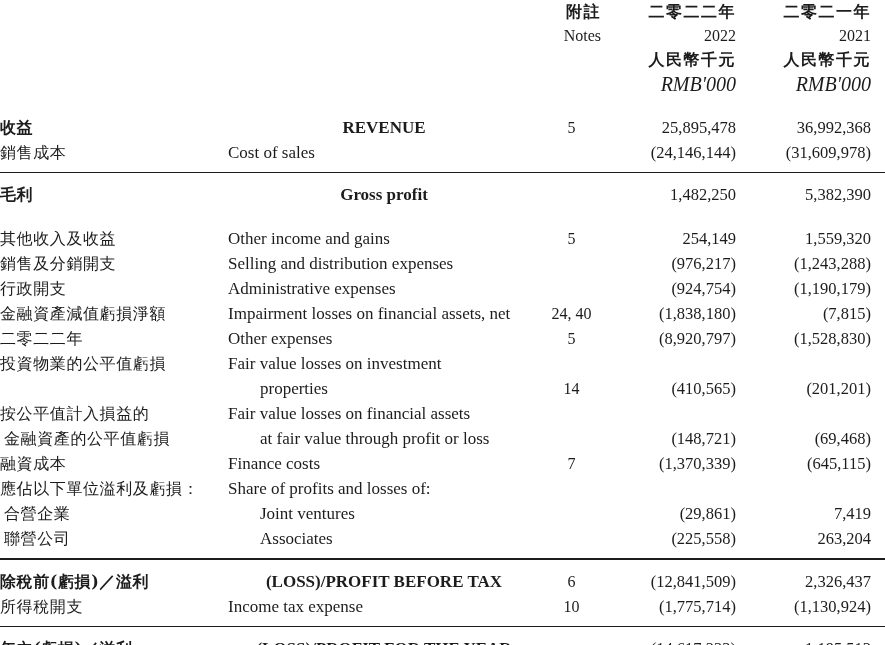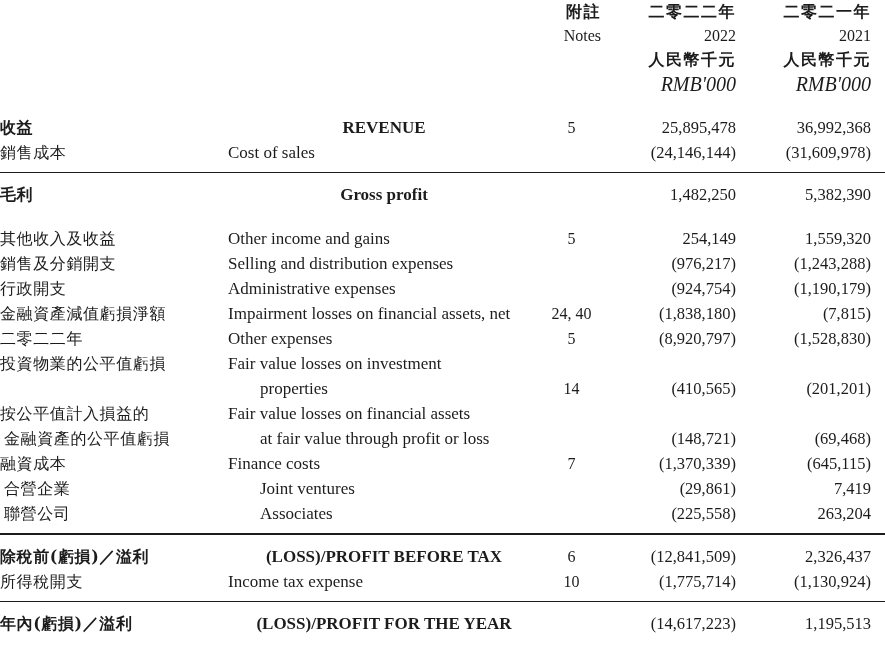--- a/index.html
+++ b/index.html
@@ -278,20 +278,27 @@
 
       <tr>
         <td class="zh">融資成本</td>
         <td class="en">Finance costs</td>
         <td class="note">7</td>
         <td class="num">(1,370,339)</td>
         <td class="num">(645,115)</td>
       </tr>
 
       <tr>
+        <td class="zh">應佔以下單位溢利及虧損：</td>
+        <td class="en">Share of profits and losses of:</td>
+        <td class="note"></td>
+        <td class="num"></td>
+        <td class="num"></td>
+      </tr>
+      <tr>
         <td class="zh ind">合營企業</td>
         <td class="en ind">Joint ventures</td>
         <td class="note"></td>
         <td class="num">(29,861)</td>
         <td class="num">7,419</td>
       </tr>
       <tr>
         <td class="zh ind">聯營公司</td>
         <td class="en ind">Associates</td>
         <td class="note"></td>

